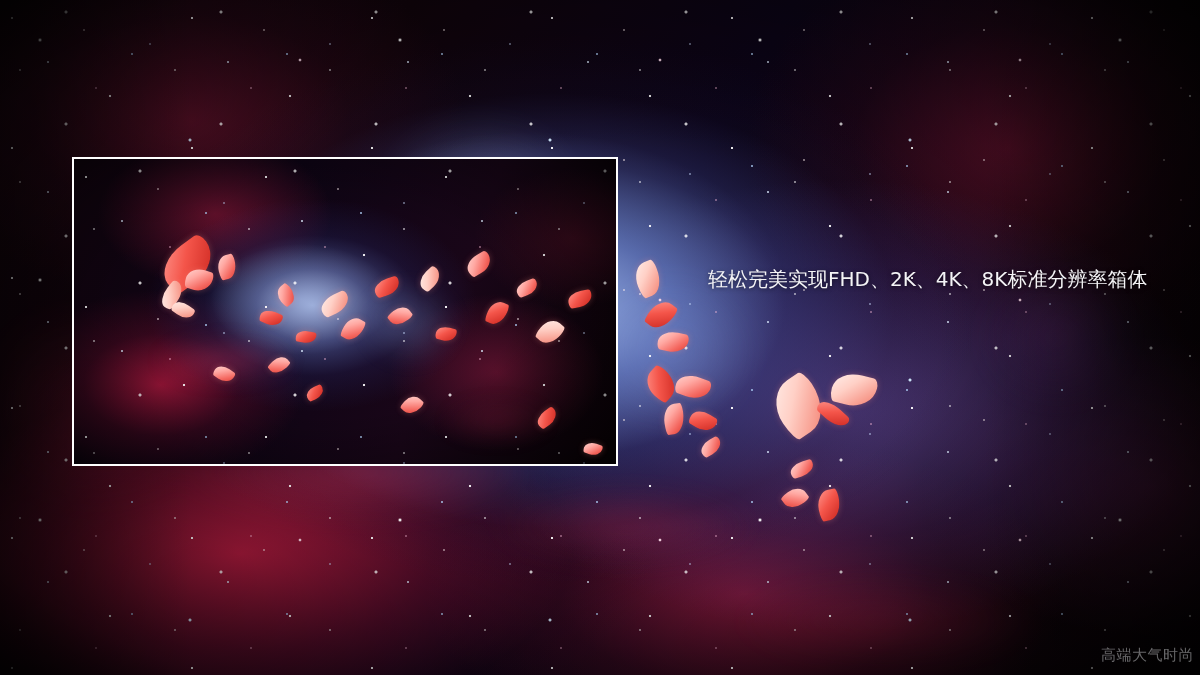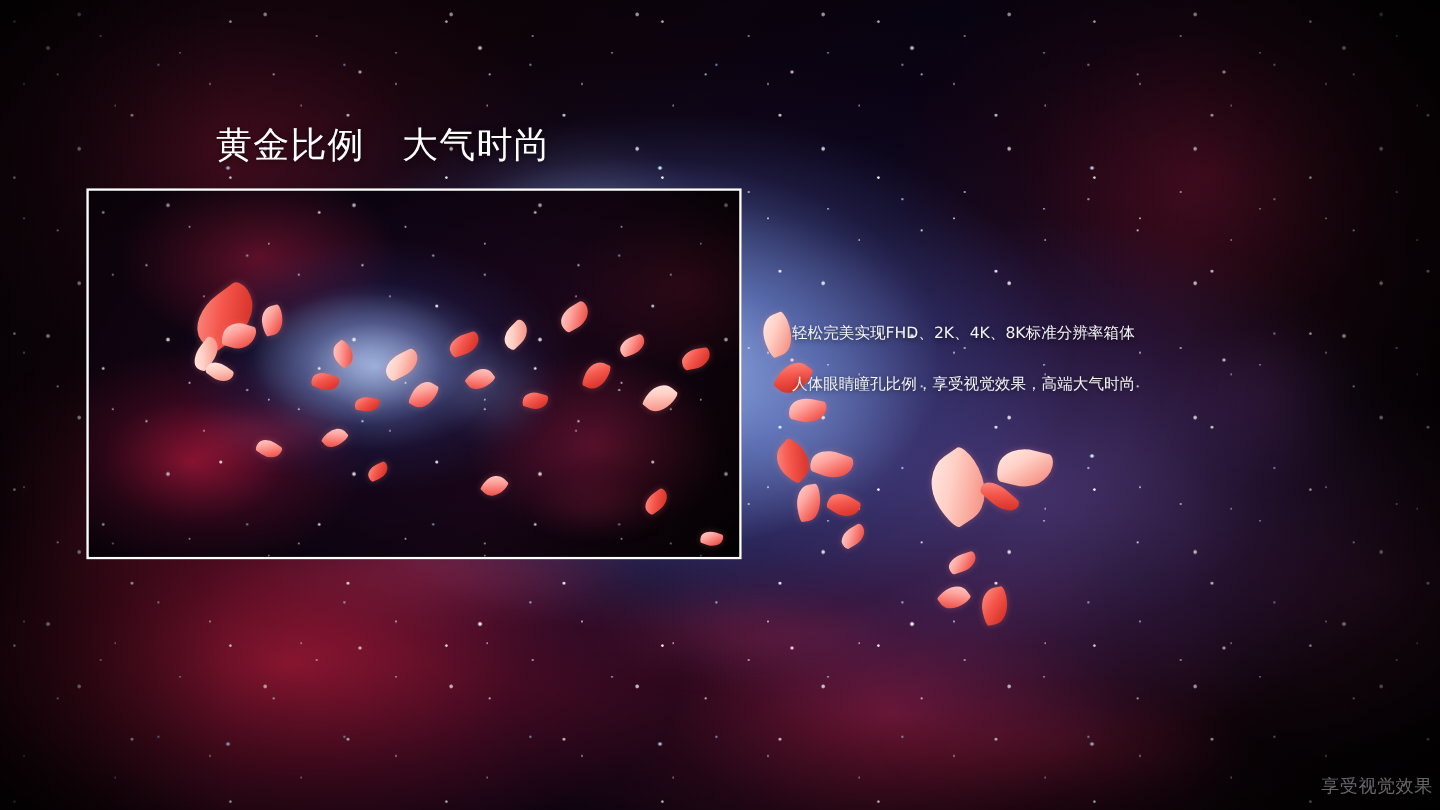--- a/index.html
+++ b/index.html
@@ -132,25 +132,26 @@
     letter-spacing:1px;
     white-space:pre;
     text-shadow:0 1px 5px rgba(0,0,0,.65);
   }
   #body-copy{
     position:absolute;
     left:660px;top:258px;
     width:500px;
   }
   .body-line{
-    font-size:13px;
+    font-size:20px;
     line-height:42px;
     color:#f4f4f6;
     white-space:pre;
     text-shadow:0 1px 4px rgba(0,0,0,.55);
+    margin-left:48px;
   }
   #watermark{
     position:absolute;
     right:6px;bottom:10px;
     font-size:15px;
     color:rgba(176,176,180,.58);
     letter-spacing:.5px;
   }
 </style>
 </head>
@@ -207,22 +208,20 @@
     <div class="petal" style="left:442px;top:122px;width:22px;height:14px;transform:rotate(-20deg);"></div>
     <div class="petal pale" style="left:466px;top:160px;width:20px;height:26px;transform:rotate(40deg);"></div>
     <div class="petal deep" style="left:494px;top:132px;width:24px;height:16px;transform:rotate(-10deg);"></div>
     <div class="petal" style="left:140px;top:208px;width:20px;height:14px;transform:rotate(34deg);"></div>
     <div class="petal deep" style="left:232px;top:228px;width:18px;height:12px;transform:rotate(-24deg);"></div>
     <div class="petal" style="left:330px;top:236px;width:16px;height:20px;transform:rotate(44deg);"></div>
     <div class="petal deep" style="left:462px;top:252px;width:22px;height:14px;transform:rotate(-36deg);"></div>
     <div class="petal" style="left:510px;top:284px;width:18px;height:12px;transform:rotate(18deg);"></div>
   </div>
 
-  <div id="slide-title">黄金比例　大气时尚</div>
 
   <div id="body-copy">
     <div class="body-line">轻松完美实现FHD、2K、4K、8K标准分辨率箱体</div>
-    <div class="body-line">人体眼睛瞳孔比例，享受视觉效果，高端大气时尚</div>
   </div>
 
-  <div id="watermark">享受视觉效果</div>
+  <div id="watermark">高端大气时尚</div>
 
 </div>
 
 </body></html>

